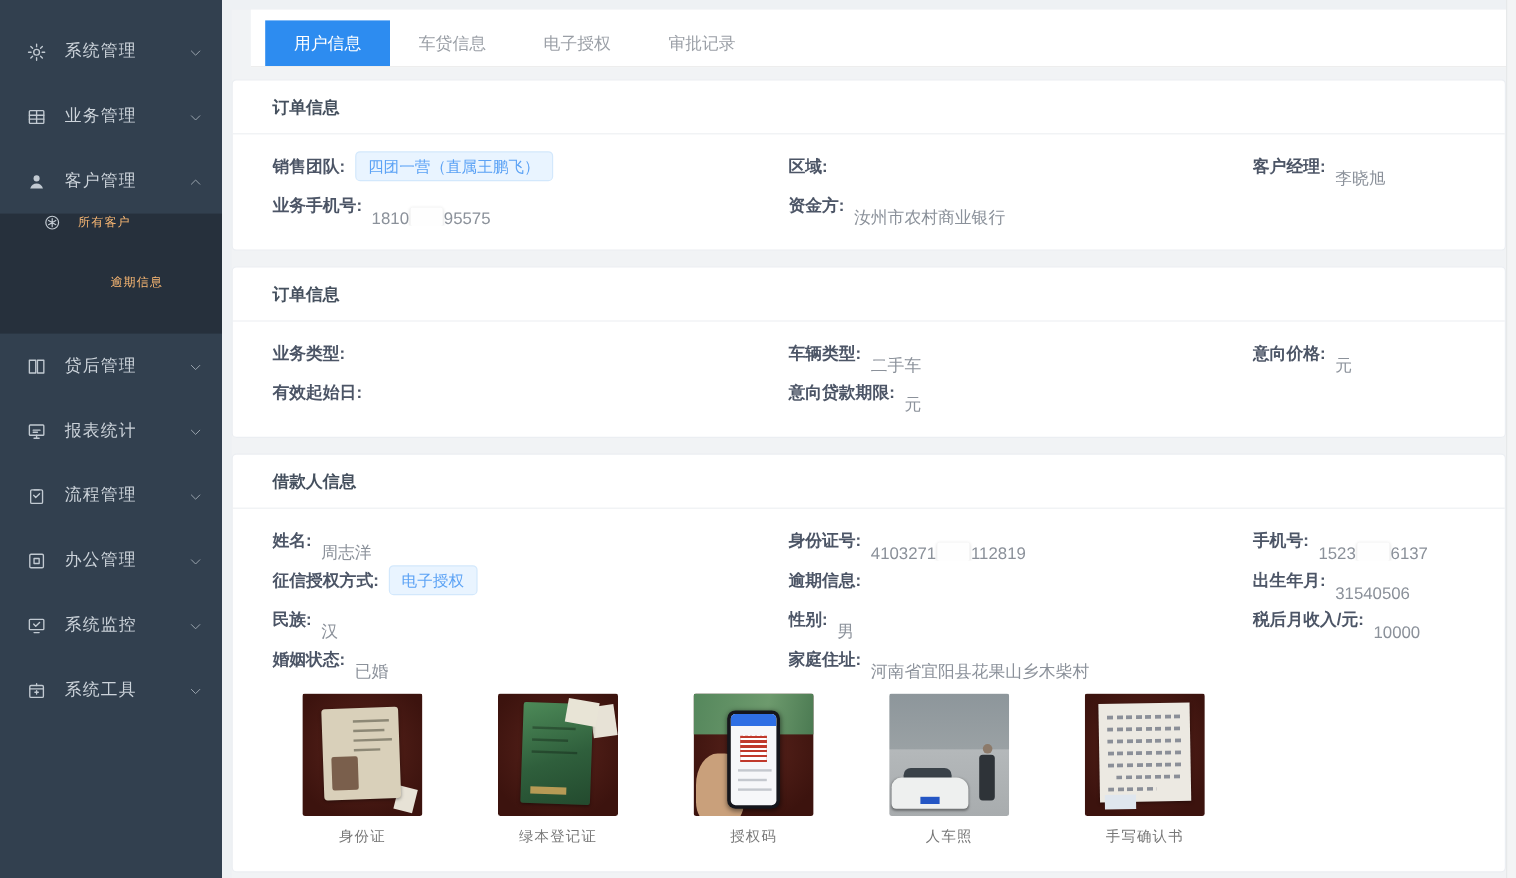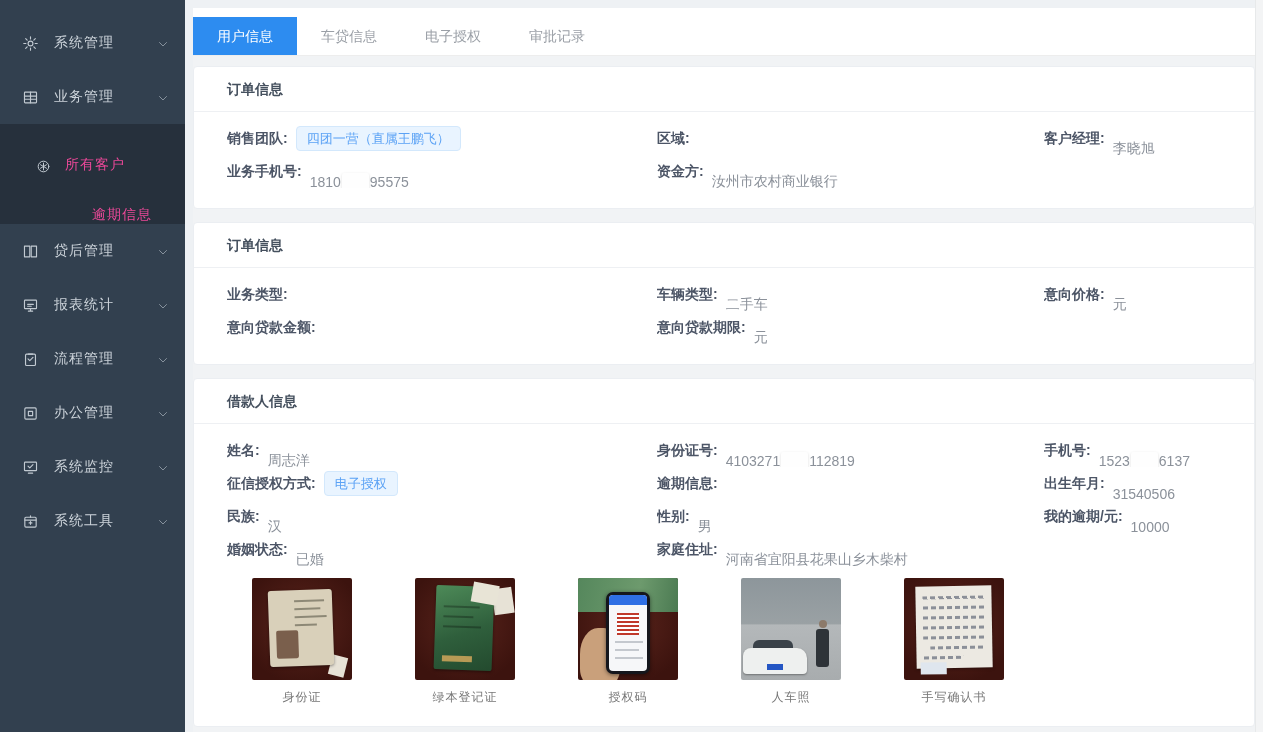--- a/index.html
+++ b/index.html
@@ -6,32 +6,32 @@
   html,body { width:1263px; height:732px; overflow:hidden; font-family:"Liberation Sans","DejaVu Sans",sans-serif; background:#eef1f4; }
 
   
   .sidebar { position:absolute; left:0; top:0; width:185px; height:732px; background:#32404f; z-index:5; }
   .side-item { height:54px; display:flex; align-items:center; padding:0 16px 0 22px; color:#ccd3da; font-size:14px; cursor:pointer; }
   .side-item .ico { width:17px; height:17px; flex:0 0 17px; display:flex; align-items:center; justify-content:center; }
   .side-item .lbl { margin-left:15px; flex:1; letter-spacing:1px; }
   .side-item .chev { width:12px; height:12px; opacity:.75; }
   .sidebar-top-pad { height:16px; }
   .submenu { background:#26303c; }
-  .sub-item { height:50px; display:flex; align-items:flex-end; padding-left:36px; color:#ec4899; font-size:14px; cursor:pointer; }
+  .sub-item { height:50px; display:flex; align-items:flex-start; padding-left:36px; color:#fdba74; font-size:10px; cursor:pointer; }
   .sub-item .ico { width:15px; height:15px; flex:0 0 15px; }
   .sub-item .lbl { margin-left:14px; letter-spacing:1px; }
   .sub-item.no-icon { padding-left:78px; }
   svg.icon { stroke:#c2cad2; fill:none; stroke-width:1.6; stroke-linecap:round; stroke-linejoin:round; }
 
   
   .main { position:absolute; left:185px; top:0; right:0; bottom:0; background:#eef1f4; }
   .panel { position:absolute; left:8px; top:8px; right:8px; bottom:0; background:#f1f3f5; }
   .scroll-strip { position:absolute; right:0; top:0; bottom:0; width:8px; background:#f3f4f5; border-left:1px solid #e7e9ea; z-index:9; }
 
-  .tabbar { background:#fff; height:48px; display:flex; align-items:flex-end; border-bottom:1px solid #ededed; margin-bottom:10px; }
+  .tabbar { background:#fff; height:48px; display:flex; align-items:flex-end; padding-left:12px; border-bottom:1px solid #ededed; margin-bottom:10px;margin-left:16px; }
   .tab { height:38px; line-height:38px; padding:0 24px; font-size:14px; color:#9a9fa6; cursor:pointer; }
   .tab.active { background:#2d8cf0; color:#fff; }
 
   .card { background:#fff; border:1px solid #ebeef2; border-radius:4px; margin:0 0 13px 0; }
   .card-head { padding:14px 20px 12px 33px; font-size:14px; font-weight:bold; color:#45505e; border-bottom:1px solid #eef0f3; }
   .card-body { padding:10px 20px 20px 33px; }
   .frow { display:grid; grid-template-columns:430px 387px 1fr; }
   .field { height:33px; display:flex; align-items:center; font-size:14px; white-space:nowrap; overflow:hidden; }
   .field .flabel { font-weight:bold; color:#4c5566; margin-right:8px; }
   .field .fvalue { color:#8b919a;margin-top:20px; }
@@ -102,20 +102,32 @@
           <rect x="3.5" y="4.5" width="17" height="15" rx="1"></rect>
           <path d="M3.5 10h17M3.5 14.5h17M12 4.5v15"></path>
         </svg>
     </span>
     <span class="lbl">业务管理</span>
     <span class="chev"><svg class="icon" width="12" height="12" viewBox="0 0 24 24">
           <polyline points="5,9 12,16 19,9"></polyline>
         </svg></span>
   </div>
 
+  <div class="side-item">
+    <span class="ico">
+      <svg class="icon" width="17" height="17" viewBox="0 0 24 24">
+          <circle cx="12" cy="8" r="3.6" fill="#c2cad2" stroke="none"></circle>
+          <path d="M4.5 20c1.2-4 4-6 7.5-6s6.3 2 7.5 6z" fill="#c2cad2" stroke="none"></path>
+        </svg>
+    </span>
+    <span class="lbl">客户管理</span>
+    <span class="chev"><svg class="icon" width="12" height="12" viewBox="0 0 24 24">
+          <polyline points="5,15 12,8 19,15"></polyline>
+        </svg></span>
+  </div>
 
   <div class="submenu">
     <div class="sub-item">
       <span class="ico">
         <svg class="icon" width="15" height="15" viewBox="0 0 24 24">
             <circle cx="12" cy="12" r="8.5"></circle>
             <path d="M12 6.5v11M7.2 9.2l9.6 5.6M16.8 9.2l-9.6 5.6"></path>
           </svg>
       </span>
       <span class="lbl">所有客户</span>
@@ -257,21 +269,21 @@
             <span class="flabel">车辆类型:</span>
             <span class="fvalue">二手车</span>
           </div>
           <div class="field">
             <span class="flabel">意向价格:</span>
             <span class="fvalue">元</span>
           </div>
         </div>
         <div class="frow">
           <div class="field">
-            <span class="flabel">意向贷款金额:</span>
+            <span class="flabel">有效起始日:</span>
             <span class="fvalue"></span>
           </div>
           <div class="field">
             <span class="flabel">意向贷款期限:</span>
             <span class="fvalue">元</span>
           </div>
           <div class="field"></div>
         </div>
       </div>
     </div>
@@ -313,21 +325,21 @@
         <div class="frow">
           <div class="field">
             <span class="flabel">民族:</span>
             <span class="fvalue">汉</span>
           </div>
           <div class="field">
             <span class="flabel">性别:</span>
             <span class="fvalue">男</span>
           </div>
           <div class="field">
-            <span class="flabel">我的逾期/元:</span>
+            <span class="flabel">税后月收入/元:</span>
             <span class="fvalue">10000</span>
           </div>
         </div>
 
 
         <div class="frow">
           <div class="field">
             <span class="flabel">婚姻状态:</span>
             <span class="fvalue">已婚</span>
           </div>

